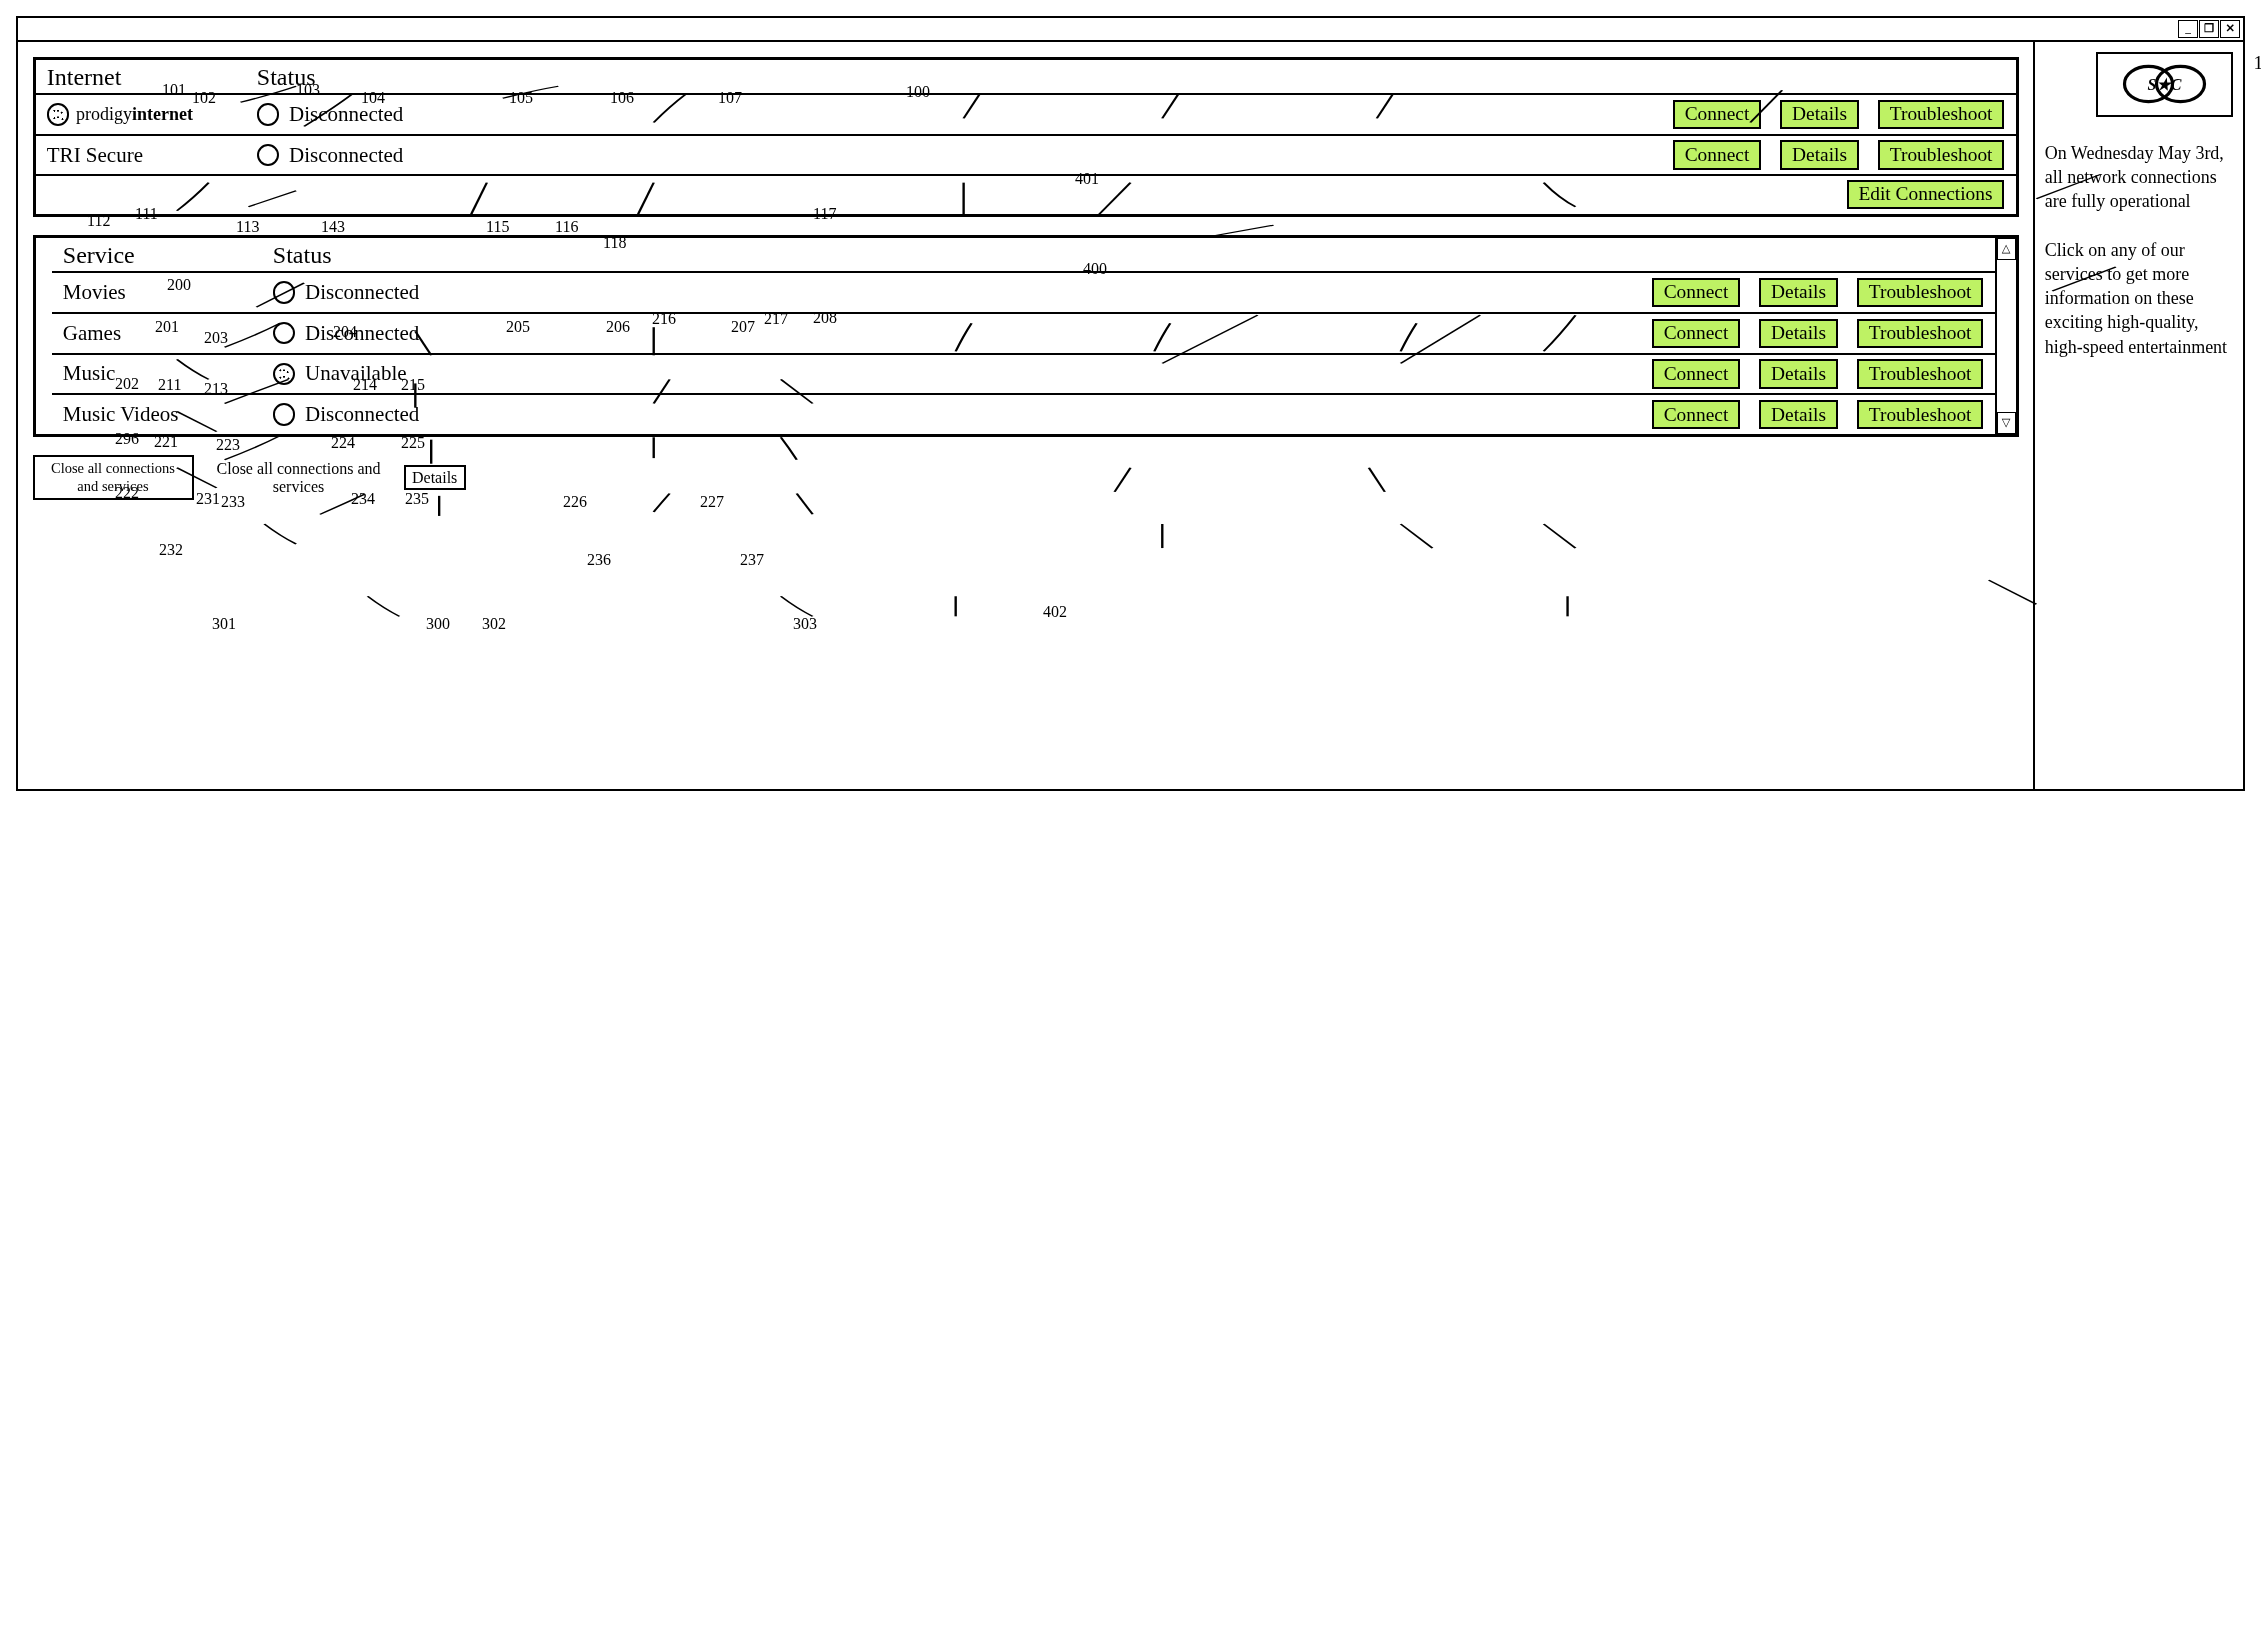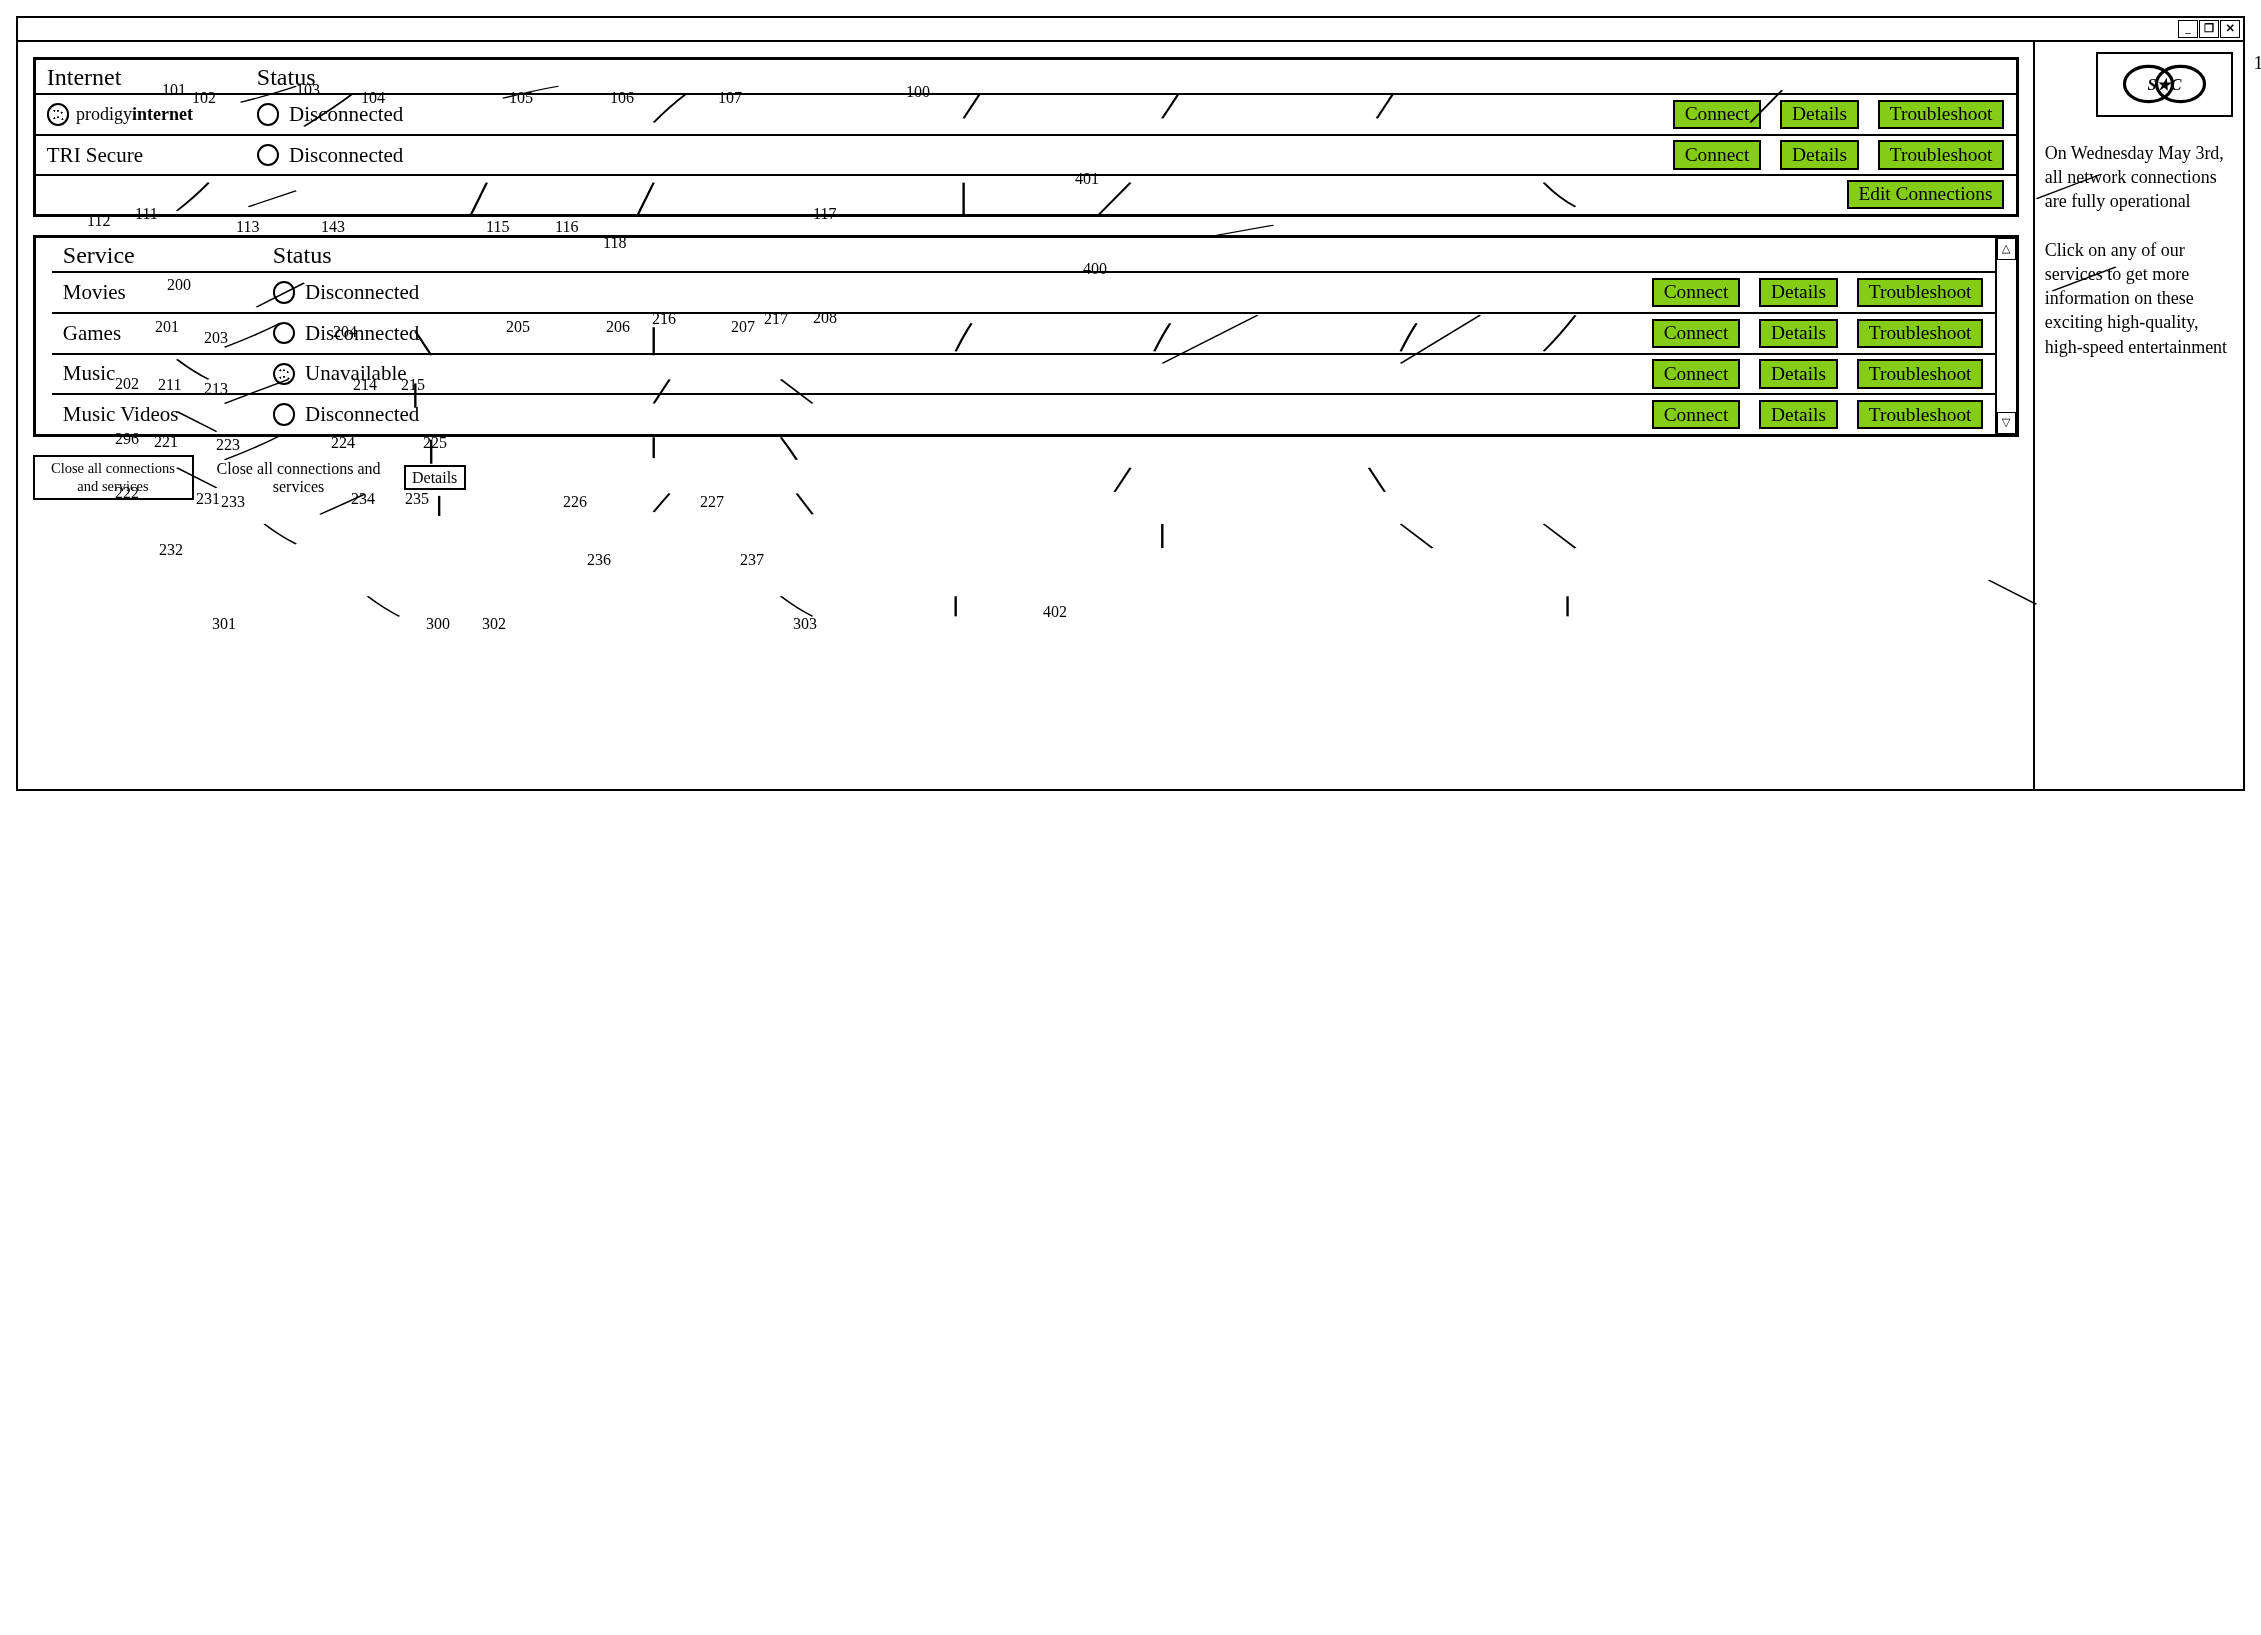--- a/index.html
+++ b/index.html
@@ -106,21 +106,21 @@
     .row .btns {
       flex: 1;
       display: flex;
       justify-content: flex-end;
       gap: 19.4px;
     }
     .btn {
       border: 2.4px solid #000;
       padding: 1.6px 9.7px;
       font-size: 19.4px;
-      background: #84cc16;
+      background: #bef264;
       cursor: pointer;
       font-family: inherit;
     }
     .status-dot {
       width: 22.6px;
       height: 22.6px;
       border: 2.4px solid #000;
       border-radius: 50%;
       flex-shrink: 0;
     }
@@ -446,21 +446,21 @@
   <span class="ref-label" style="top:292px;left:746px;">217</span>
   <span class="ref-label" style="top:358px;left:140px;">211</span>
   <span class="ref-label" style="top:412px;left:97px;">296</span>
   <span class="ref-label" style="top:362px;left:186px;">213</span>
   <span class="ref-label" style="top:358px;left:335px;">214</span>
   <span class="ref-label" style="top:358px;left:383px;">215</span>
   <span class="ref-label" style="top:415px;left:136px;">221</span>
   <span class="ref-label" style="top:466px;left:97px;">222</span>
   <span class="ref-label" style="top:418px;left:198px;">223</span>
   <span class="ref-label" style="top:416px;left:313px;">224</span>
-  <span class="ref-label" style="top:416px;left:405px;">225</span>
+  <span class="ref-label" style="top:416px;left:383px;">225</span>
   <span class="ref-label" style="top:475px;left:545px;">226</span>
   <span class="ref-label" style="top:475px;left:682px;">227</span>
   <span class="ref-label" style="top:472px;left:178px;">231</span>
   <span class="ref-label" style="top:523px;left:141px;">232</span>
   <span class="ref-label" style="top:475px;left:203px;">233</span>
   <span class="ref-label" style="top:472px;left:333px;">234</span>
   <span class="ref-label" style="top:472px;left:387px;">235</span>
   <span class="ref-label" style="top:533px;left:569px;">236</span>
   <span class="ref-label" style="top:533px;left:722px;">237</span>
   <span class="ref-label" style="top:597px;left:194px;">301</span>

